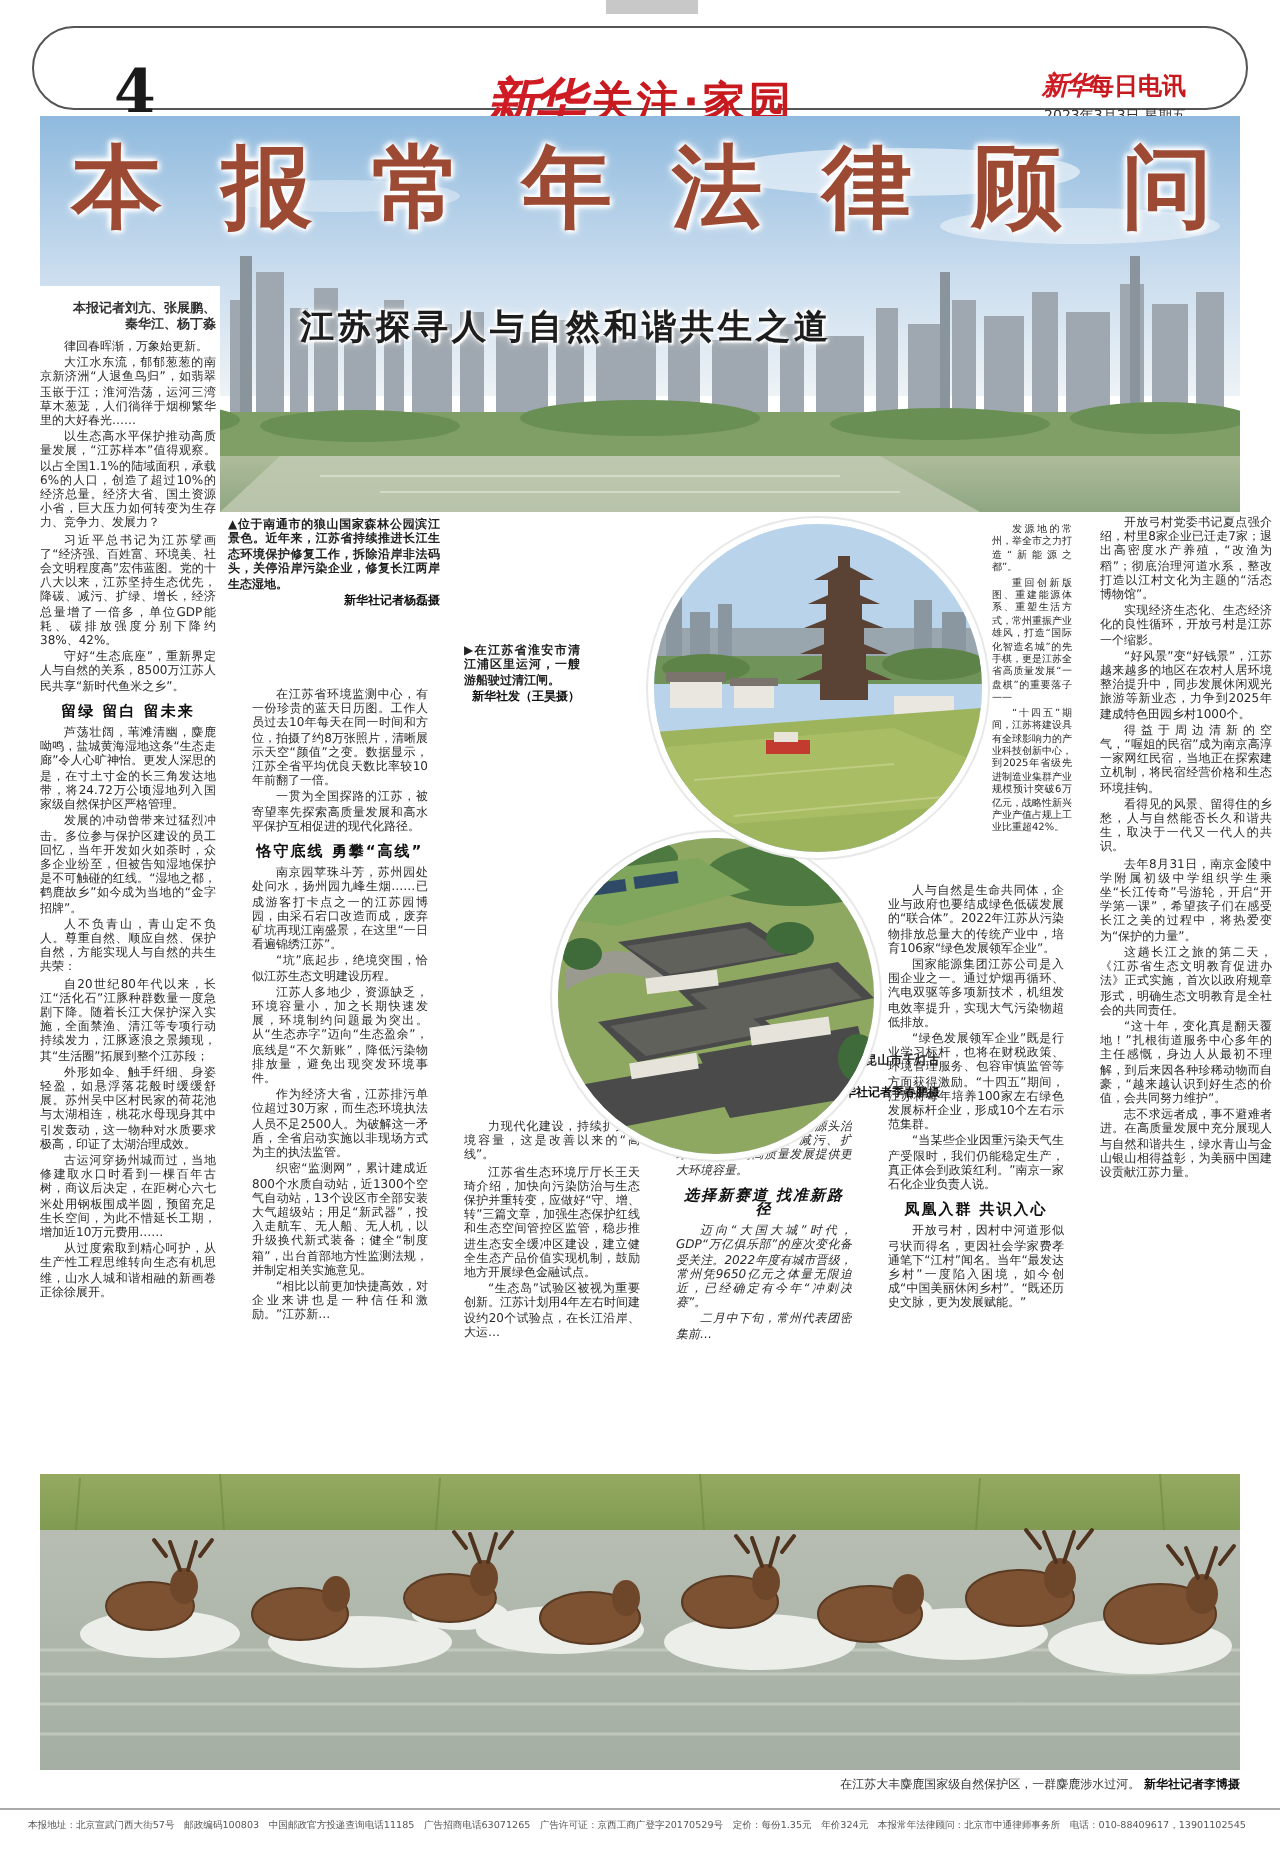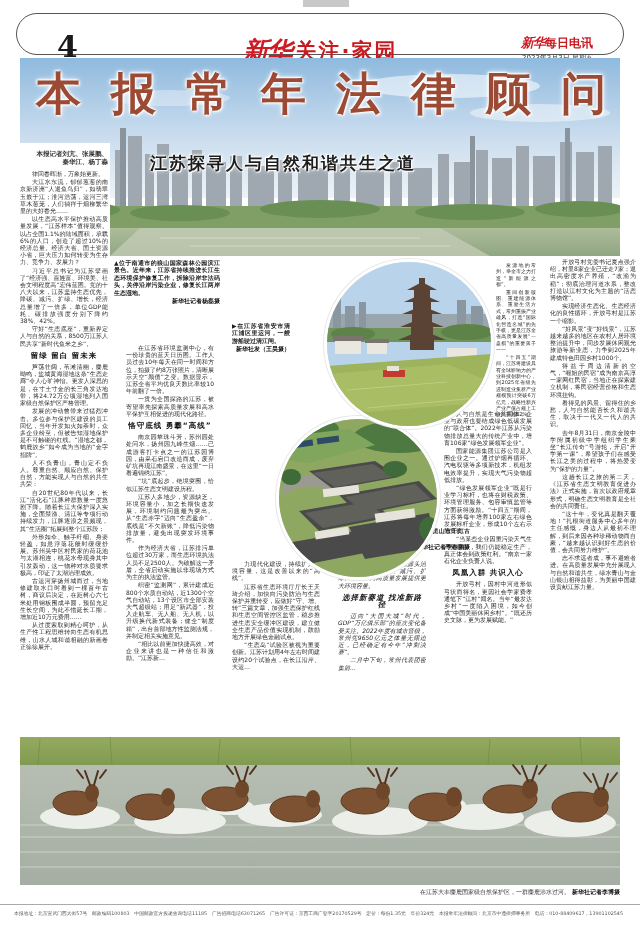--- a/index.html
+++ b/index.html
@@ -44,21 +44,21 @@
   #circle1-caption{left:232px;top:322px;width:58px;}
   #circle2-caption{left:396px;top:527px;width:74px;}
 
   
   .col{position:absolute;overflow:hidden;font-size:6px;line-height:7.2px;color:#2a2a2a;
        text-align:justify;}
   #col1{left:20px;top:170px;width:88px;height:563px;}
   #col2{left:126px;top:344px;width:88px;height:389px;}
   #col3{left:232px;top:560px;width:88px;height:173px;}
   #col4{left:338px;top:560px;width:88px;height:173px;font-style:italic;}
-  #col5{left:444px;top:410px;width:88px;height:299px;}
+  #col5{left:444px;top:442px;width:88px;height:299px;}
   #col6{left:550px;top:258px;width:86px;height:452px;}
   #col7{left:496px;top:262px;width:40px;height:164px;font-size:5px;line-height:6.4px;}
   .para{text-indent:2em;margin:0 0 1px 0;}
   .subhead{font-weight:bold;text-align:center;font-size:7.5px;color:#111;
            margin:5px 0 4px 0;letter-spacing:1px;text-indent:0;}
 
   
   .circle-photo{position:absolute;border-radius:50%;overflow:hidden;border:3px solid #fff;
                 box-shadow:0 0 0 1px #e8e8e8;box-sizing:border-box;background:#cde;}
   #circle1{left:324px;top:259px;width:170px;height:170px;z-index:5;}

